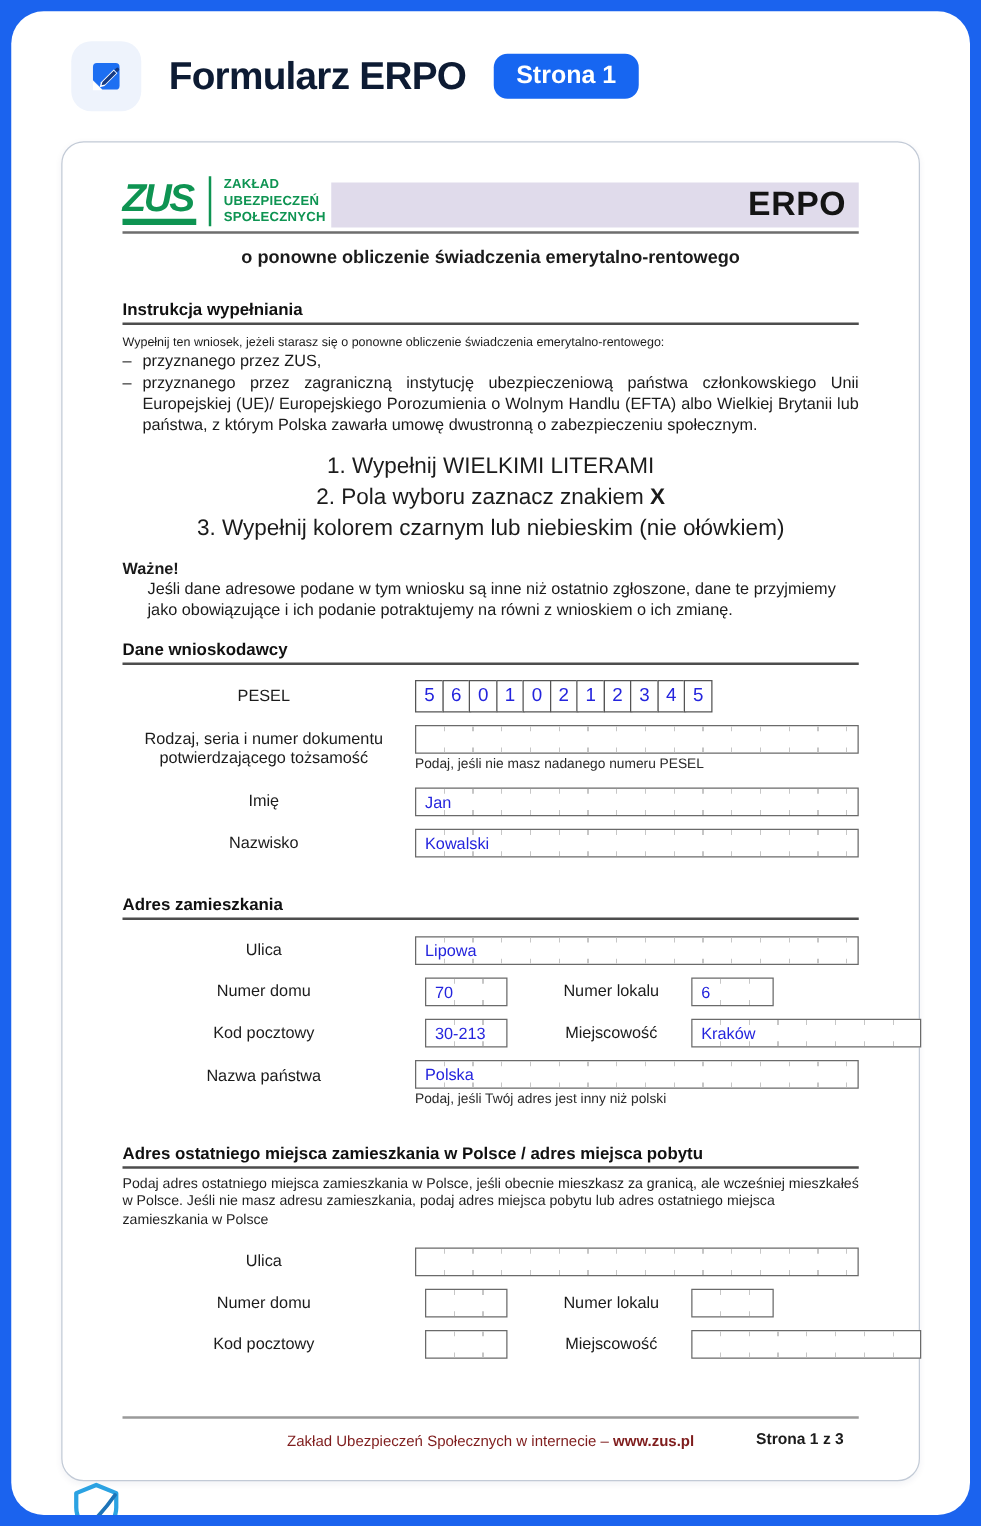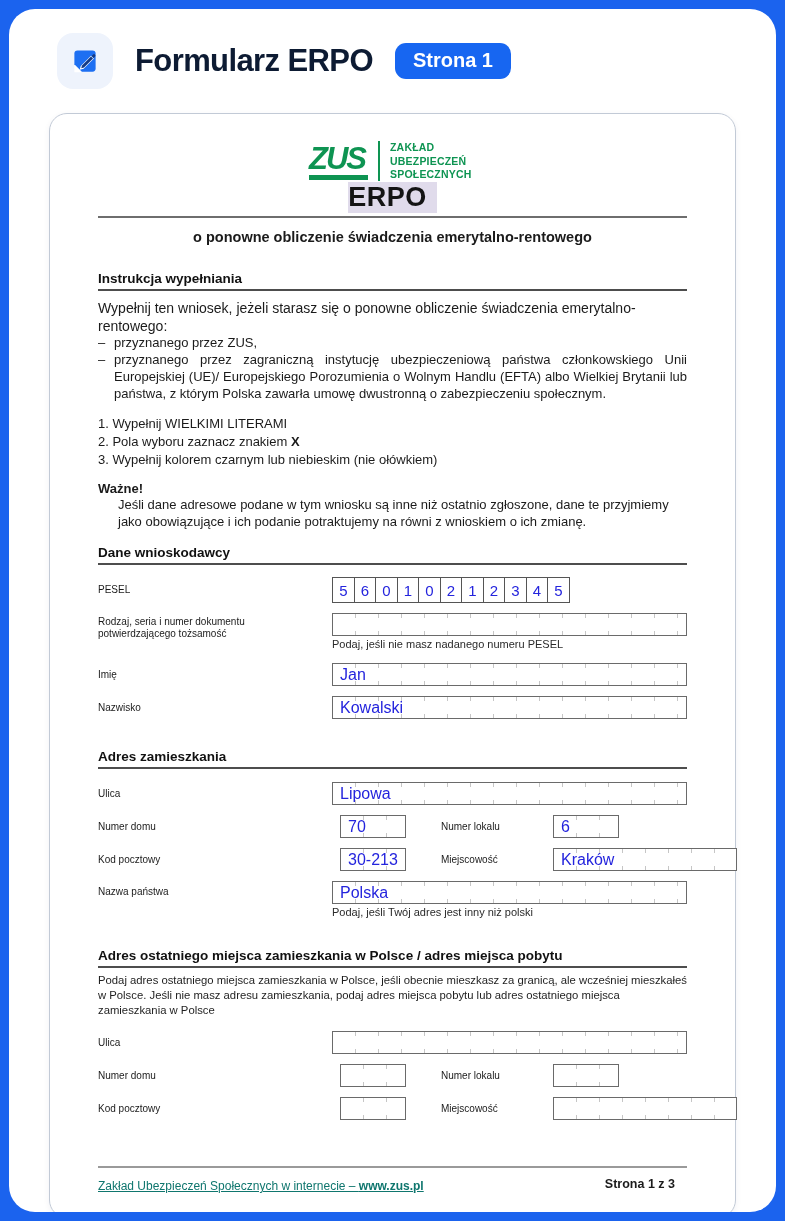--- a/index.html
+++ b/index.html
@@ -33,21 +33,21 @@
   .form-card {
     margin: 10px 40px 0; flex: none;
     border: 1px solid #c2cad6; border-radius: 18px;
     box-shadow: 0 2px 6px rgba(20,40,80,0.06);
     background: #fff;
     padding: 27px 48px 24px;
     color: #1b1b1b;
   }
 
   
-  .zus-row { display: flex; align-items: center; flex-direction: column; }
+  .zus-row { display: flex; align-items: flex-end; }
   .zus-brand { display: flex; align-items: center; gap: 10px; width: 167px; flex: none; }
   .zus-mark {
     font-style: italic; font-weight: 800; font-size: 31px; line-height: 1;
     color: #0e9452; border-bottom: 5px solid #0e9452; padding: 0 3px 1px 0;
     letter-spacing: -2px;
   }
   .zus-sep { width: 2px; height: 40px; background: #0e9452; flex: none; }
   .zus-org { font-size: 10.5px; font-weight: 600; color: #0e9452; line-height: 1.3; letter-spacing: 0.2px; }
   .erpo-bar {
     flex: 1; height: 36px; background: #e0dbeb;
@@ -59,38 +59,38 @@
   .doc-title { text-align: center; font-weight: 700; font-size: 14.5px; }
   .doc-title.l1 { margin-top: 21px; }
   .doc-title.l2 { margin-top: 11px; }
 
   
   .sec-head {
     font-weight: 700; font-size: 13.5px; color: #111;
     border-bottom: 2px solid #4d4d4d; padding-bottom: 3px;
   }
   .mt-lg { margin-top: 30px; }
-  p.body { font-size: 14px; line-height: 1.3; margin-top: 8px; }
+  p.body { font-size: 10px; line-height: 1.3; margin-top: 8px; }
   .bullet { display: flex; font-size: 13px; line-height: 1.3; }
   .bullet .dash { width: 16px; flex: none; }
   .bullet .btxt { flex: 1; }
   .bullet .btxt.just { text-align: justify; }
-  .numlist { margin-top: 12px; font-size: 13px; line-height: 1.38; }
+  .numlist { margin-top: 12px; font-size: 18px; line-height: 1.38; text-align: center; }
   .imp-head { font-weight: 700; font-size: 13px; margin-top: 12px; }
   .imp-text { font-size: 13px; line-height: 1.3; margin-top: 1px; margin-left: 20px; }
 
   
   .frow { display: grid; grid-template-columns: 226px 1fr; column-gap: 8px; align-items: center; margin-top: 10px; }
   .frow.start { align-items: flex-start; }
   .frow2 { display: grid; grid-template-columns: 226px 85px 96px 184px; column-gap: 16px; align-items: center; margin-top: 10px; }
-  .flabel { text-align: left; font-size: 10px; line-height: 1.2; color: #1b1b1b; }
+  .flabel { text-align: center; font-size: 13px; line-height: 1.2; color: #1b1b1b; }
   .finput {
     position: relative; height: 23px; border: 1.5px solid #6a6a6a; background: #fff;
     display: flex; align-items: center; padding: 0 7px;
-    font-size: 16px; color: #2424dd; overflow: hidden;
+    font-size: 13px; color: #2424dd; overflow: hidden;
   }
   .finput::before, .finput::after {
     content: ""; position: absolute; left: 0; right: 0; height: 4px;
     background-image: repeating-linear-gradient(to right, transparent 0, transparent 22px, #c6c6c6 22px, #c6c6c6 23px);
   }
   .finput::before { top: 0; }
   .finput::after { bottom: 0; }
   .finput.small { width: 66px; }
   .hint { font-size: 11px; color: #2a2a2a; margin-top: 2px; }
 
@@ -98,21 +98,21 @@
   .pcell {
     width: 23px; height: 26px; border: 1.5px solid #555; margin-left: -1.5px;
     display: grid; place-items: center; font-size: 15px; color: #2424dd; background: #fff;
   }
   .pcell:first-child { margin-left: 0; }
 
   .desc { font-size: 11.3px; line-height: 1.3; margin-top: 5px; color: #1e1e1e; }
 
   
   .form-footer { margin-top: 46px; border-top: 2px solid #9a9a9a; position: relative; padding-top: 11px; }
-  .ff-center { text-align: left; font-size: 12px; color: #0f766e; text-decoration: underline; }
+  .ff-center { text-align: center; font-size: 12px; color: #7f1d1d; }
   .ff-center b { font-weight: 700; }
   .ff-page { position: absolute; right: 12px; top: 9px; font-weight: 700; font-size: 12.5px; }
 
   
   .site-footer {
     margin-top: auto; display: flex; align-items: center; gap: 26px;
     padding: 0 42px 0 48px; margin-bottom: 34px;
   }
   .brand { display: flex; align-items: center; gap: 9px; flex: none; }
 </style>

